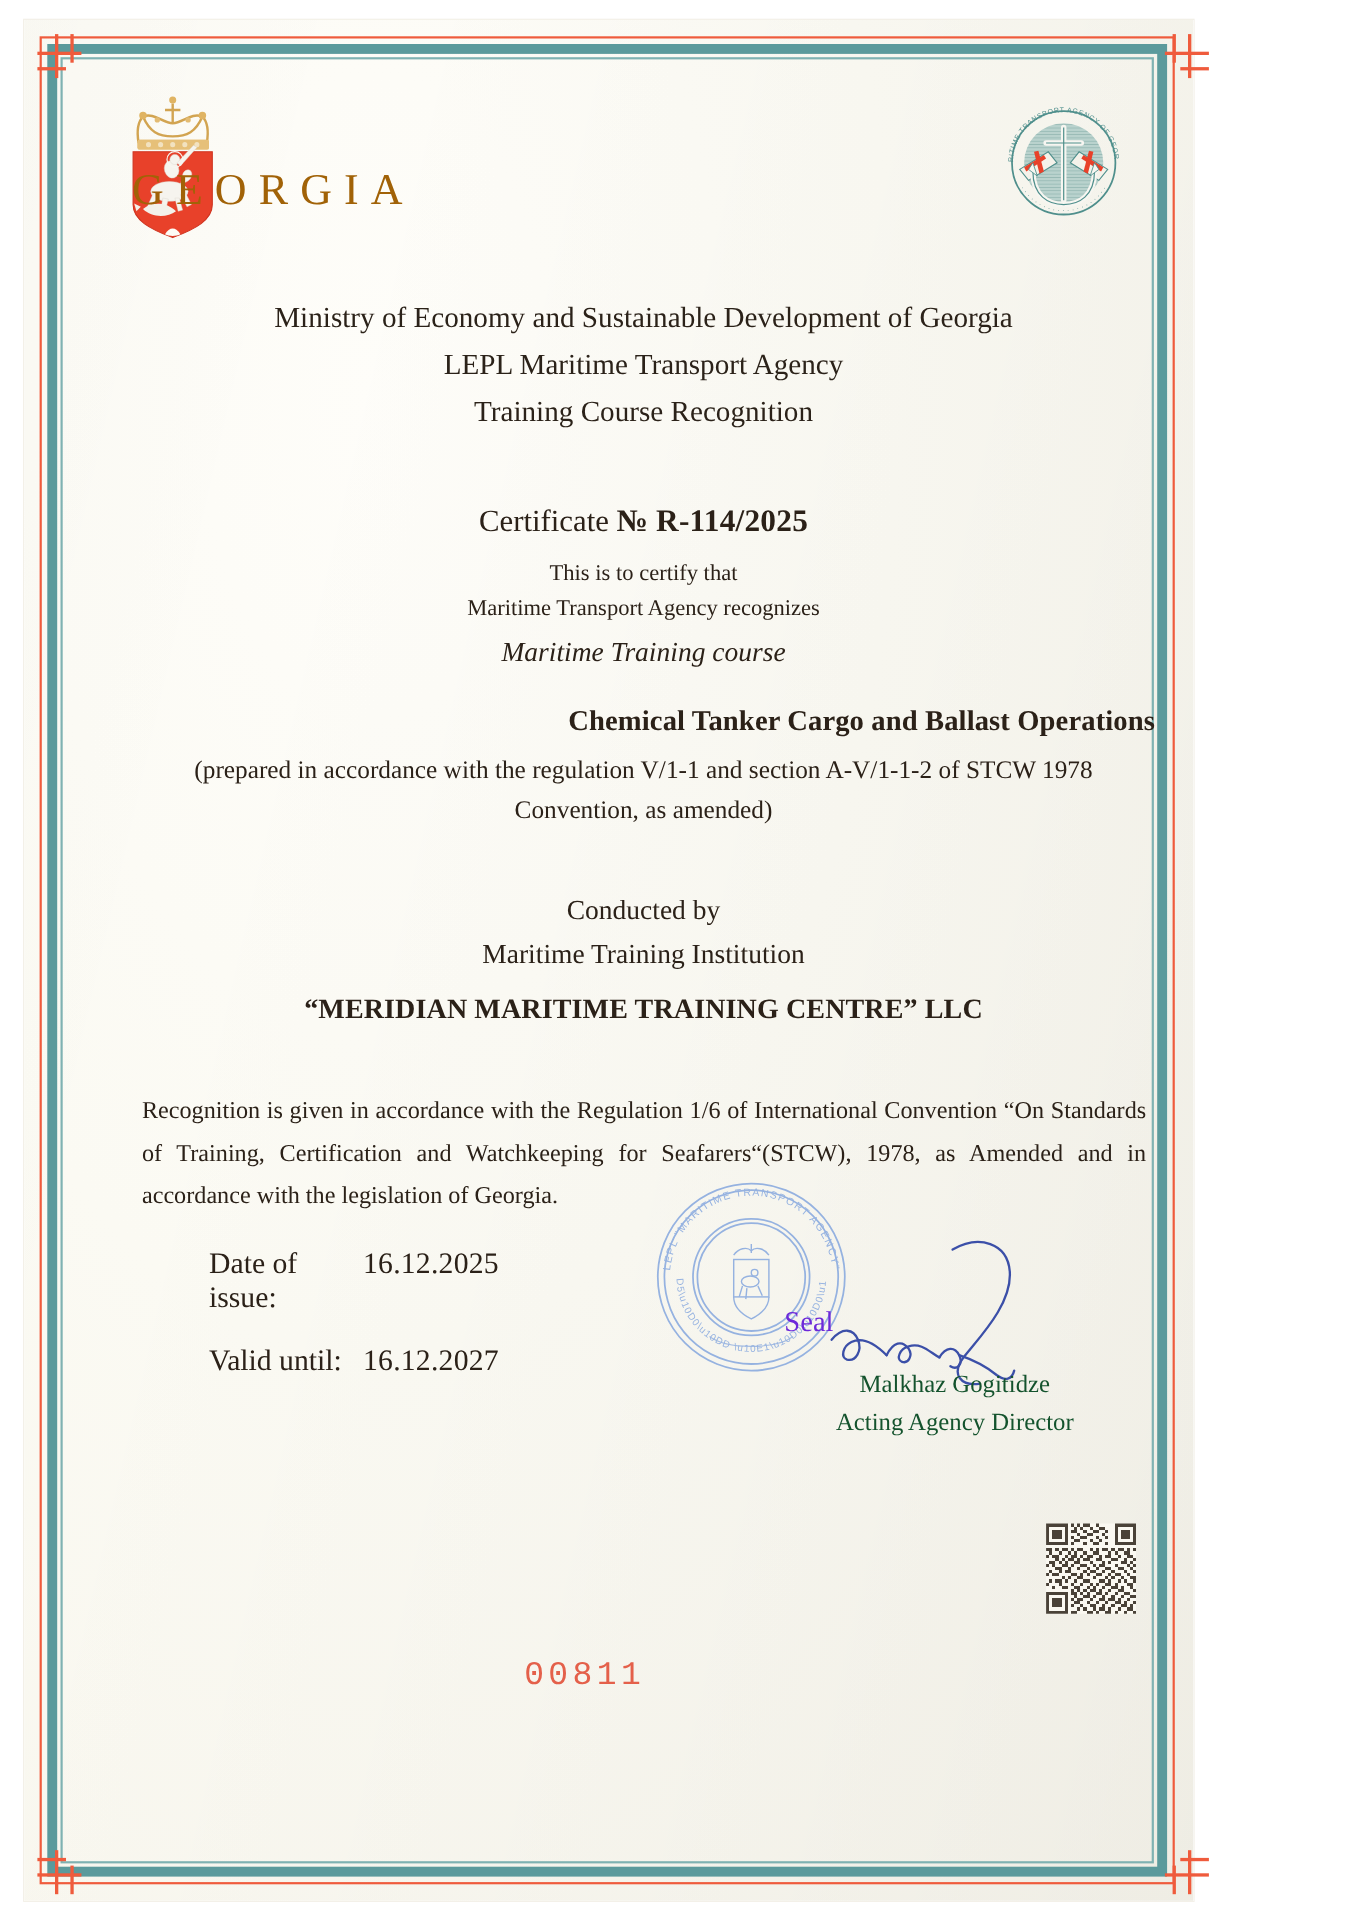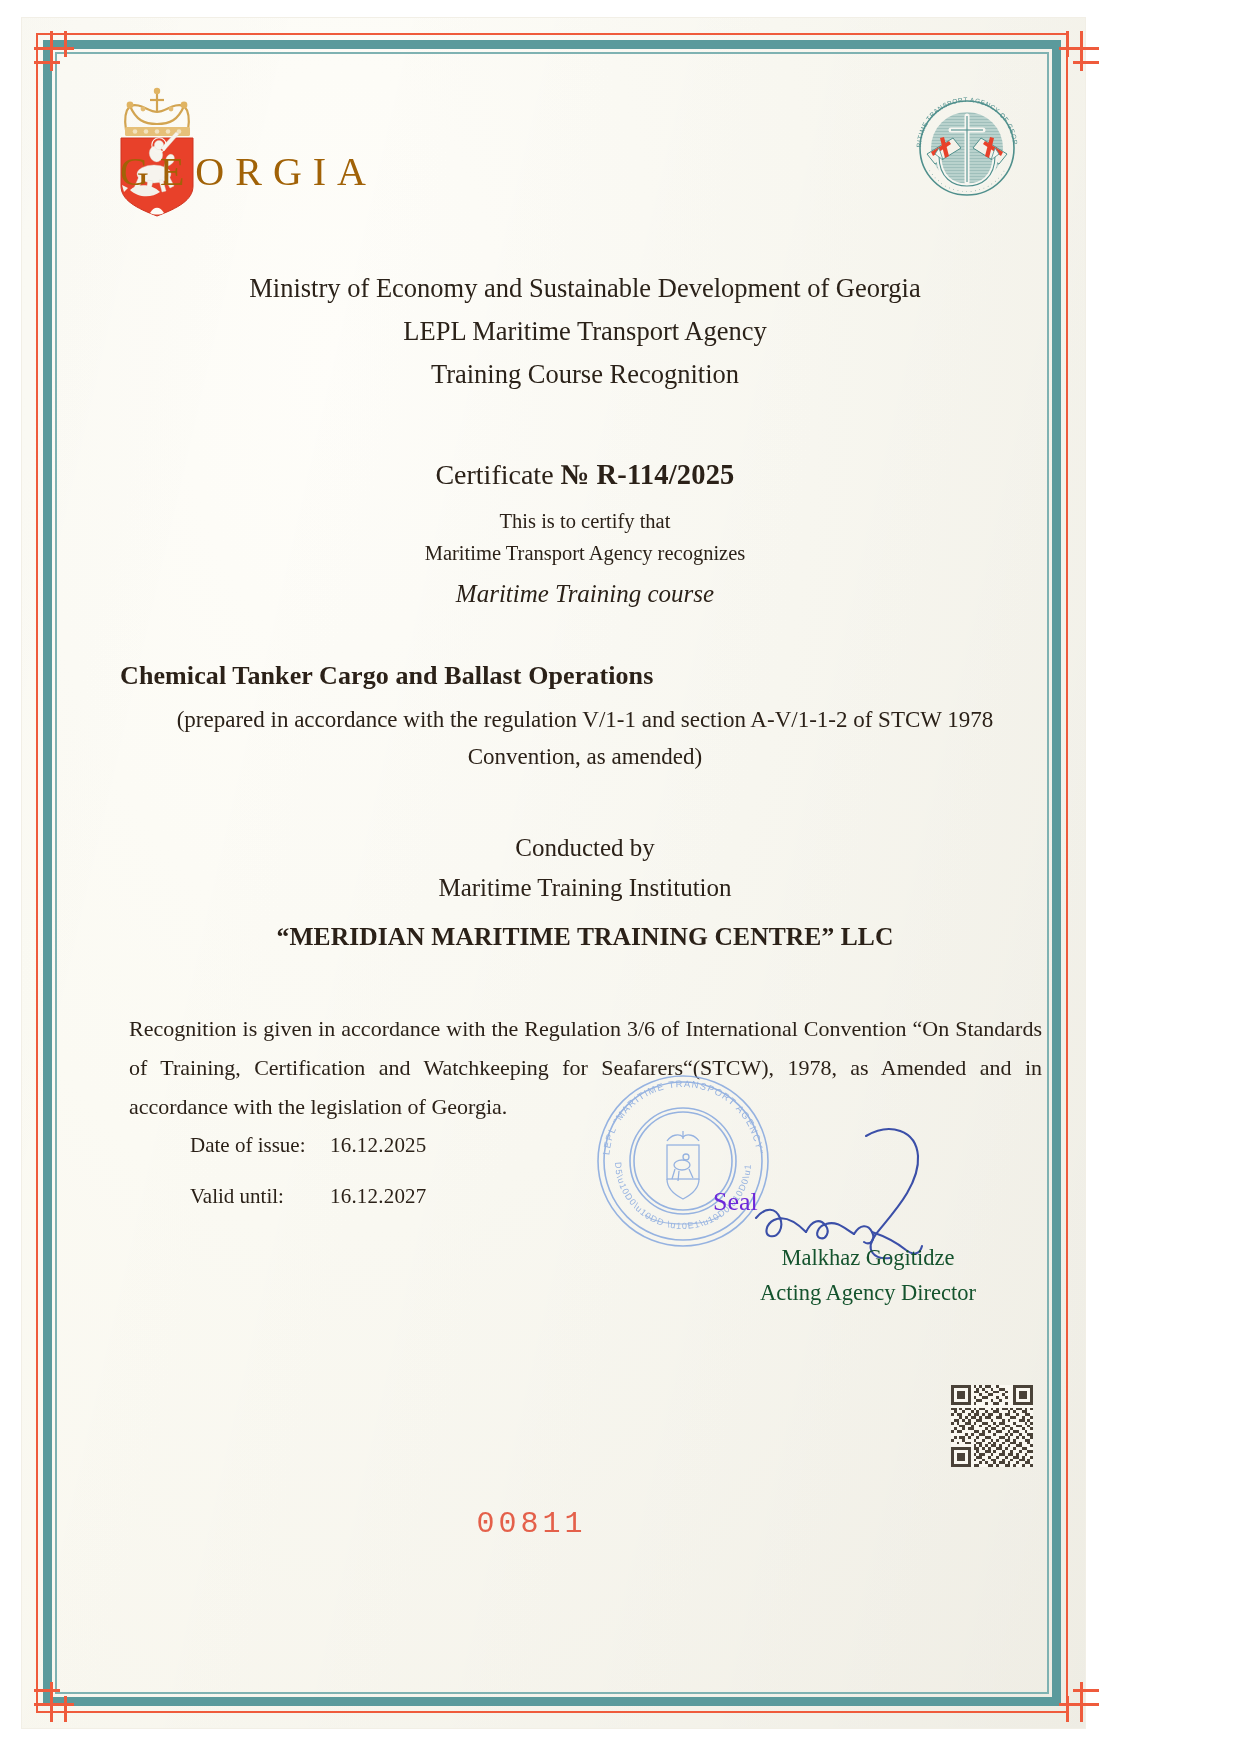--- a/index.html
+++ b/index.html
@@ -139,22 +139,22 @@
 
   .certify-block {
     text-align: center;
     margin-top: 14px;
     line-height: 1.58;
   }
   .certify-sm { font-size: 20.5px; }
   .certify-md { font-size: 25px; margin-top: 4px; font-style: italic; }
 
   .course-title {
-    text-align: left;
-    margin-top: 48px;
+    text-align: right;
+    margin-top: 28px;
     font-size: 26px;
     font-weight: bold;
     letter-spacing: 0.1px;
   }
   .course-reg {
     text-align: center;
     margin-top: 11px;
     font-size: 23px;
     line-height: 1.6;
   }
@@ -178,21 +178,21 @@
     line-height: 1.78;
     text-align: justify;
     padding: 0 8px 0 9px;
   }
 
   
   .dates {
     position: absolute;
     left: 190px;
     top: 1133px;
-    font-size: 21px;
+    font-size: 27px;
     color: #2b2118;
   }
   .date-row { display: flex; margin-bottom: 26px; }
   .date-label { width: 140px; }
   .date-value { letter-spacing: 0.2px; }
 
   
   .seal {
     position: absolute;
     left: 587px;
@@ -399,21 +399,21 @@
       <span>(prepared in accordance with the regulation V/1-1 and section A-V/1-1-2 of STCW 1978</span><br>
       <span>Convention, as amended)</span>
     </div>
 
     <div class="conducted">
       <div class="conducted-line">Conducted by</div>
       <div class="conducted-line">Maritime Training Institution</div>
       <div class="institution">“MERIDIAN MARITIME TRAINING CENTRE” LLC</div>
     </div>
 
-    <div class="recognition">Recognition is given in  accordance with the Regulation 3/6 of International Convention “On Standards of Training, Certification and Watchkeeping for Seafarers“(STCW), 1978, as Amended and in accordance with the legislation of Georgia.</div>
+    <div class="recognition">Recognition is given in  accordance with the Regulation 1/6 of International Convention “On Standards of Training, Certification and Watchkeeping for Seafarers“(STCW), 1978, as Amended and in accordance with the legislation of Georgia.</div>
   </div>
 
   <div class="dates">
     <div class="date-row">
       <span class="date-label">Date of issue:</span>
       <span class="date-value">16.12.2025</span>
     </div>
     <div class="date-row">
       <span class="date-label">Valid until:</span>
       <span class="date-value">16.12.2027</span>

